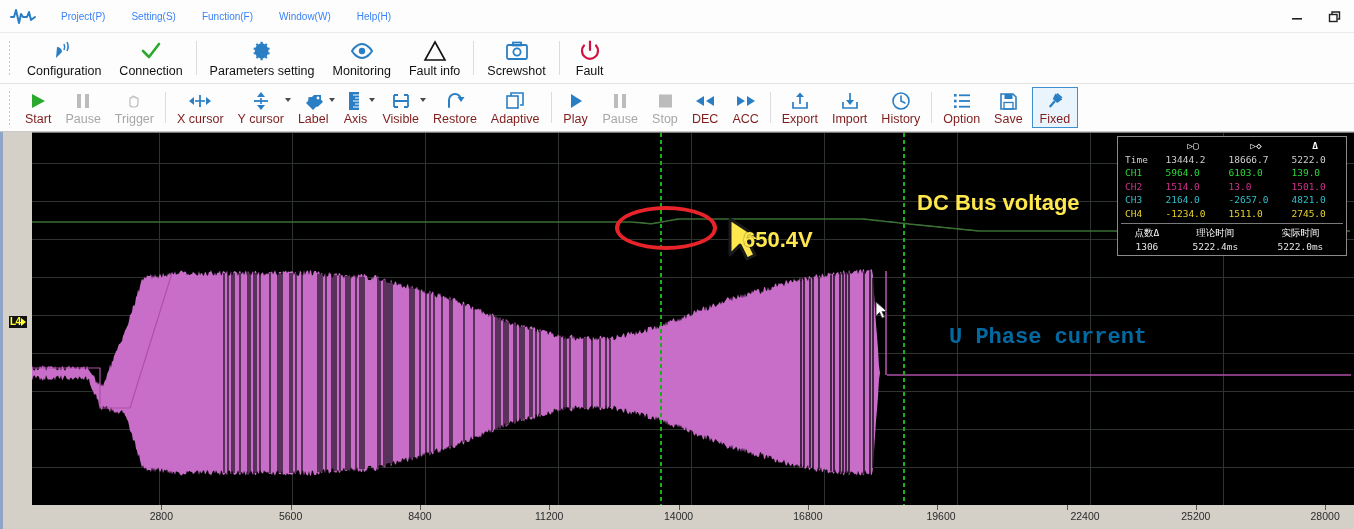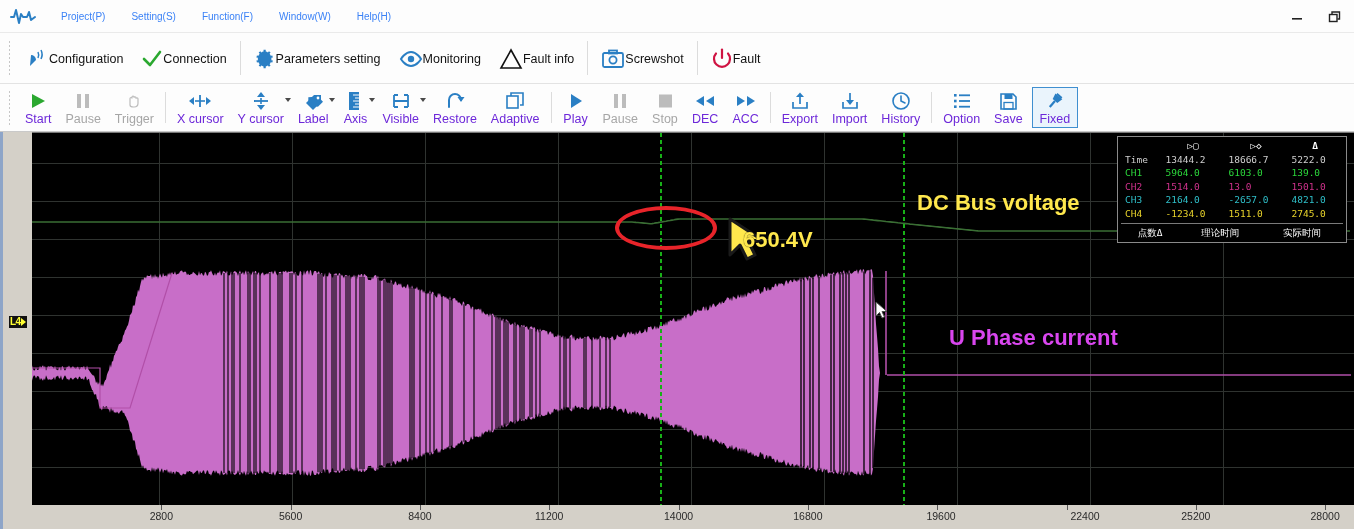--- a/index.html
+++ b/index.html
@@ -50,21 +50,21 @@
     padding-left: 8px;
     border-bottom: 1px solid #e3e3e3;
     position: relative;
   }
   .grip {
     width: 4px; margin: 6px 6px 6px 0; align-self: center; height: 36px;
     background-image: radial-gradient(#c7c7c7 40%, transparent 41%);
     background-size: 3px 4px;
   }
   .rb-item {
-    display: flex; flex-direction: row; align-items: center; justify-content: center;
+    display: flex; flex-direction: column; align-items: center; justify-content: center;
     padding: 2px 9px 1px 9px;
     min-width: 52px;
     cursor: default;
   }
   .rb-icon { height: 24px; display: flex; align-items: center; justify-content: center; }
   .rb-label { font-size: 12.5px; color: #111; margin-top: 1px; white-space: nowrap; }
   .vsep { width: 1px; background: #dcdcdc; margin: 8px 4px; }
 
   
   .ribbon2 {
@@ -72,21 +72,21 @@
     background: #fdfdfd;
     display: flex; align-items: stretch;
     padding-left: 8px;
     border-bottom: 1px solid #c9c9c9;
   }
   .rb2-item {
     display: flex; flex-direction: column; align-items: center; justify-content: center;
     padding: 1px 7px 0 7px; min-width: 40px; position: relative; cursor: default;
   }
   .rb2-icon { height: 22px; display:flex; align-items:center; justify-content:center; }
-  .rb2-label { font-size: 12.5px; color: #6d28d9; white-space: nowrap; margin-top: 0px; }
+  .rb2-label { font-size: 12.5px; color: #7f1d1d; white-space: nowrap; margin-top: 0px; }
   .rb2-label.dim { color: #a6a6a6; }
   .caret {
     position: absolute; right: 0px; top: 14px;
     width: 0; height: 0;
     border-left: 3.5px solid transparent;
     border-right: 3.5px solid transparent;
     border-top: 4px solid #4a4a4a;
   }
   .rb2-item.boxed {
     border: 1px solid #3f8fd0;
@@ -687,21 +687,21 @@
         <svg style="position:absolute; left:694px; top:82px;" width="46" height="48" viewBox="0 0 46 48">
           <polygon points="4,4 4,40 14,30 21,44 29,40 22,26 36,25" fill="#ffe84d" stroke="#1a1a1a" stroke-width="3" stroke-linejoin="round"></polygon>
         </svg>
 
         <svg class="mousecursor" style="left:843px; top:168px;" width="14" height="20" viewBox="0 0 14 20">
           <polygon points="1,1 1,15 4.5,11.5 7,17 9.5,16 7,10.5 12,10.5" fill="#ffffff" stroke="#4a4a4a" stroke-width="1"></polygon>
         </svg>
 
         <div class="annot" id="an0" style="left: 885px; top: 56.5px; font-size: 22px; color: rgb(255, 232, 77);">DC Bus voltage</div>
         <div class="annot" id="an1" style="left: 711px; top: 93.5px; font-size: 22px; color: rgb(255, 232, 77);">650.4V</div>
-        <div class="annot" id="an2" style="left: 917px; top: 191.5px; font-size: 22px; color: #d946ef;">U Phase current</div>
+        <div class="annot" id="an2" style="left: 917px; top: 191.5px; font-size: 22px; color: #0369a1; font-family: Liberation Mono, monospace;">U Phase current</div>
 
         <div class="readout" style="left:1085px; top:3px; width:230px;">
           <table>
             <tbody>
                 <tr>
               <td></td>
               <td class="hd">▷▢</td>
               <td class="hd">▷◇</td>
               <td class="hd">Δ</td>
             </tr>
@@ -738,20 +738,25 @@
           </tbody>
             </table>
           <div class="sepline" style="margin:3px 0 2px 0;"></div>
           <table>
             <tbody>
                 <tr class="botrow hdr">
               <td>点数Δ</td>
               <td>理论时间</td>
               <td>实际时间</td>
             </tr>
+            <tr class="botrow">
+              <td>1306</td>
+              <td>5222.4ms</td>
+              <td>5222.0ms</td>
+            </tr>
           </tbody>
             </table>
         </div>
       </div>
 
       <div class="axisbar" id="axisbar">
           <div class="tick" style="left: 129.314px;"></div>
           <div class="tlab" style="left: 129.314px;">2800</div>
           <div class="tick" style="left: 258.627px;"></div>
           <div class="tlab" style="left: 258.627px;">5600</div>

